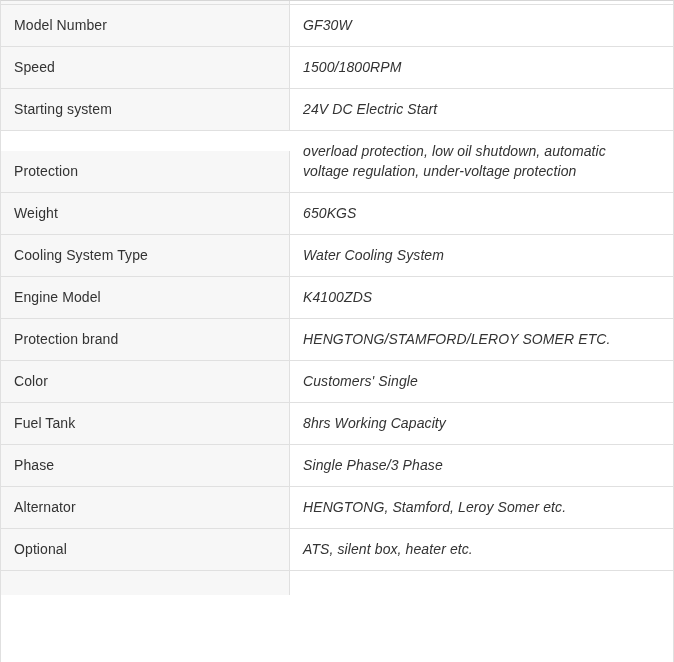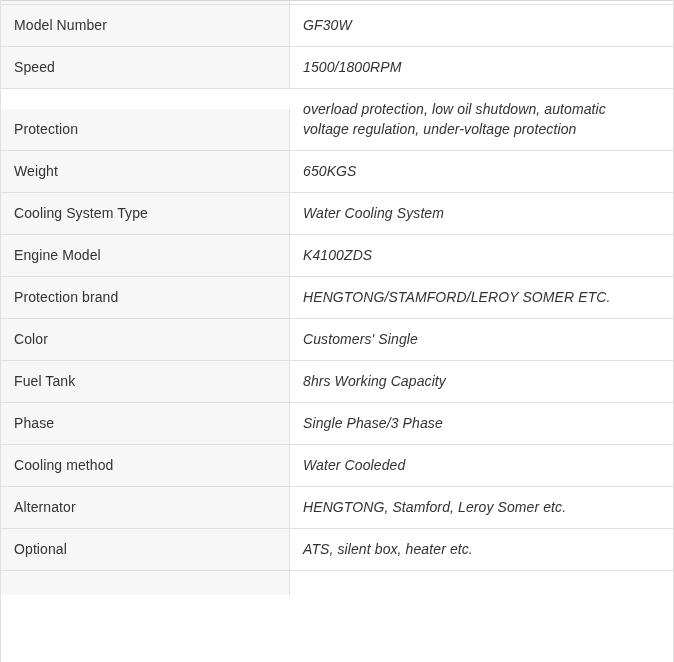--- a/index.html
+++ b/index.html
@@ -81,20 +81,28 @@
 
   <div class="spec-row single">
     <div class="cell-label">
       <span>Speed</span>
     </div>
     <div class="cell-value">
       <span>1500/1800RPM</span>
     </div>
   </div>
 
+  <div class="spec-row single">
+    <div class="cell-label">
+      <span>Starting system</span>
+    </div>
+    <div class="cell-value">
+      <span>24V DC Electric Start</span>
+    </div>
+  </div>
 
   <div class="spec-row single">
     <div class="cell-label">
       <span>Protection</span>
     </div>
     <div class="cell-value">
       <span>overload protection, low oil shutdown, automatic voltage regulation, under-voltage protection</span>
     </div>
   </div>
 
@@ -155,28 +163,20 @@
 
   <div class="spec-row single">
     <div class="cell-label">
       <span>Phase</span>
     </div>
     <div class="cell-value">
       <span>Single Phase/3 Phase</span>
     </div>
   </div>
 
-  <div class="spec-row single">
-    <div class="cell-label">
-      <span>Cooling method</span>
-    </div>
-    <div class="cell-value">
-      <span>Water Cooleded</span>
-    </div>
-  </div>
 
   <div class="spec-row single">
     <div class="cell-label">
       <span>Alternator</span>
     </div>
     <div class="cell-value">
       <span>HENGTONG, Stamford, Leroy Somer etc.</span>
     </div>
   </div>
 

